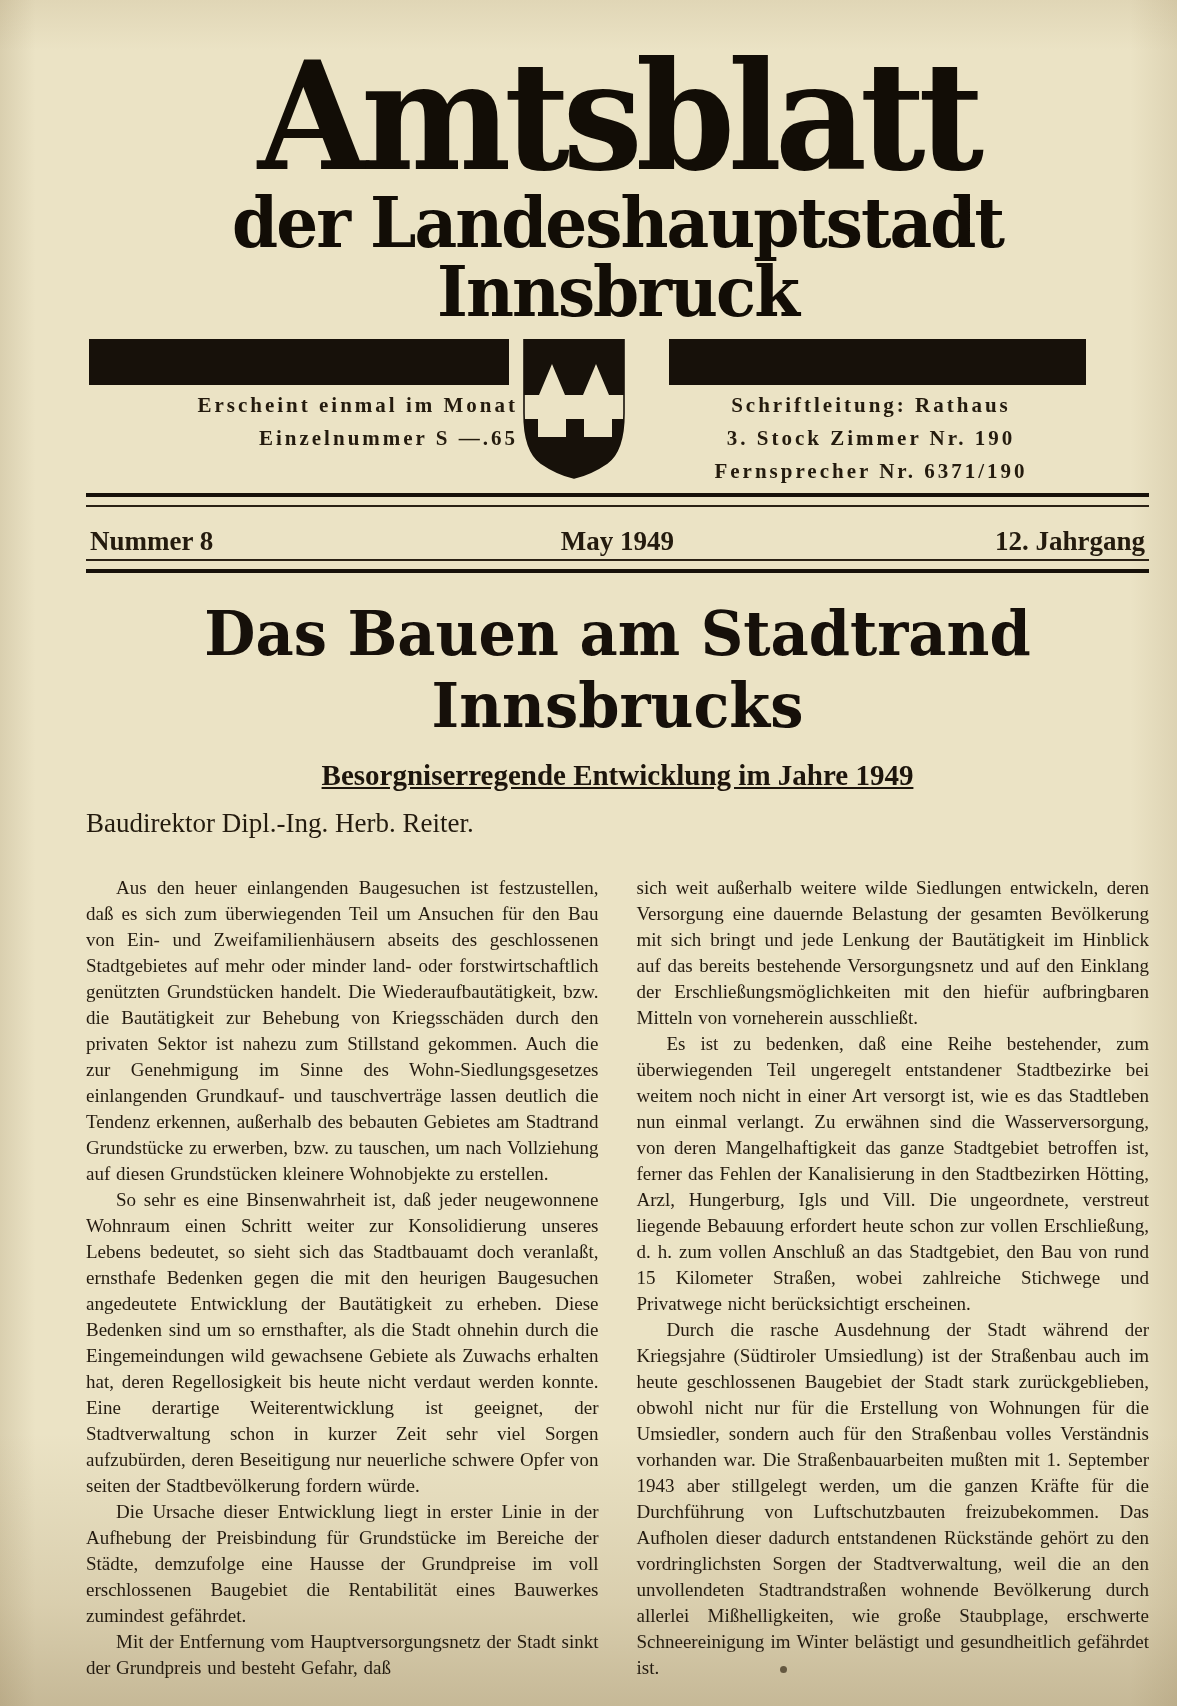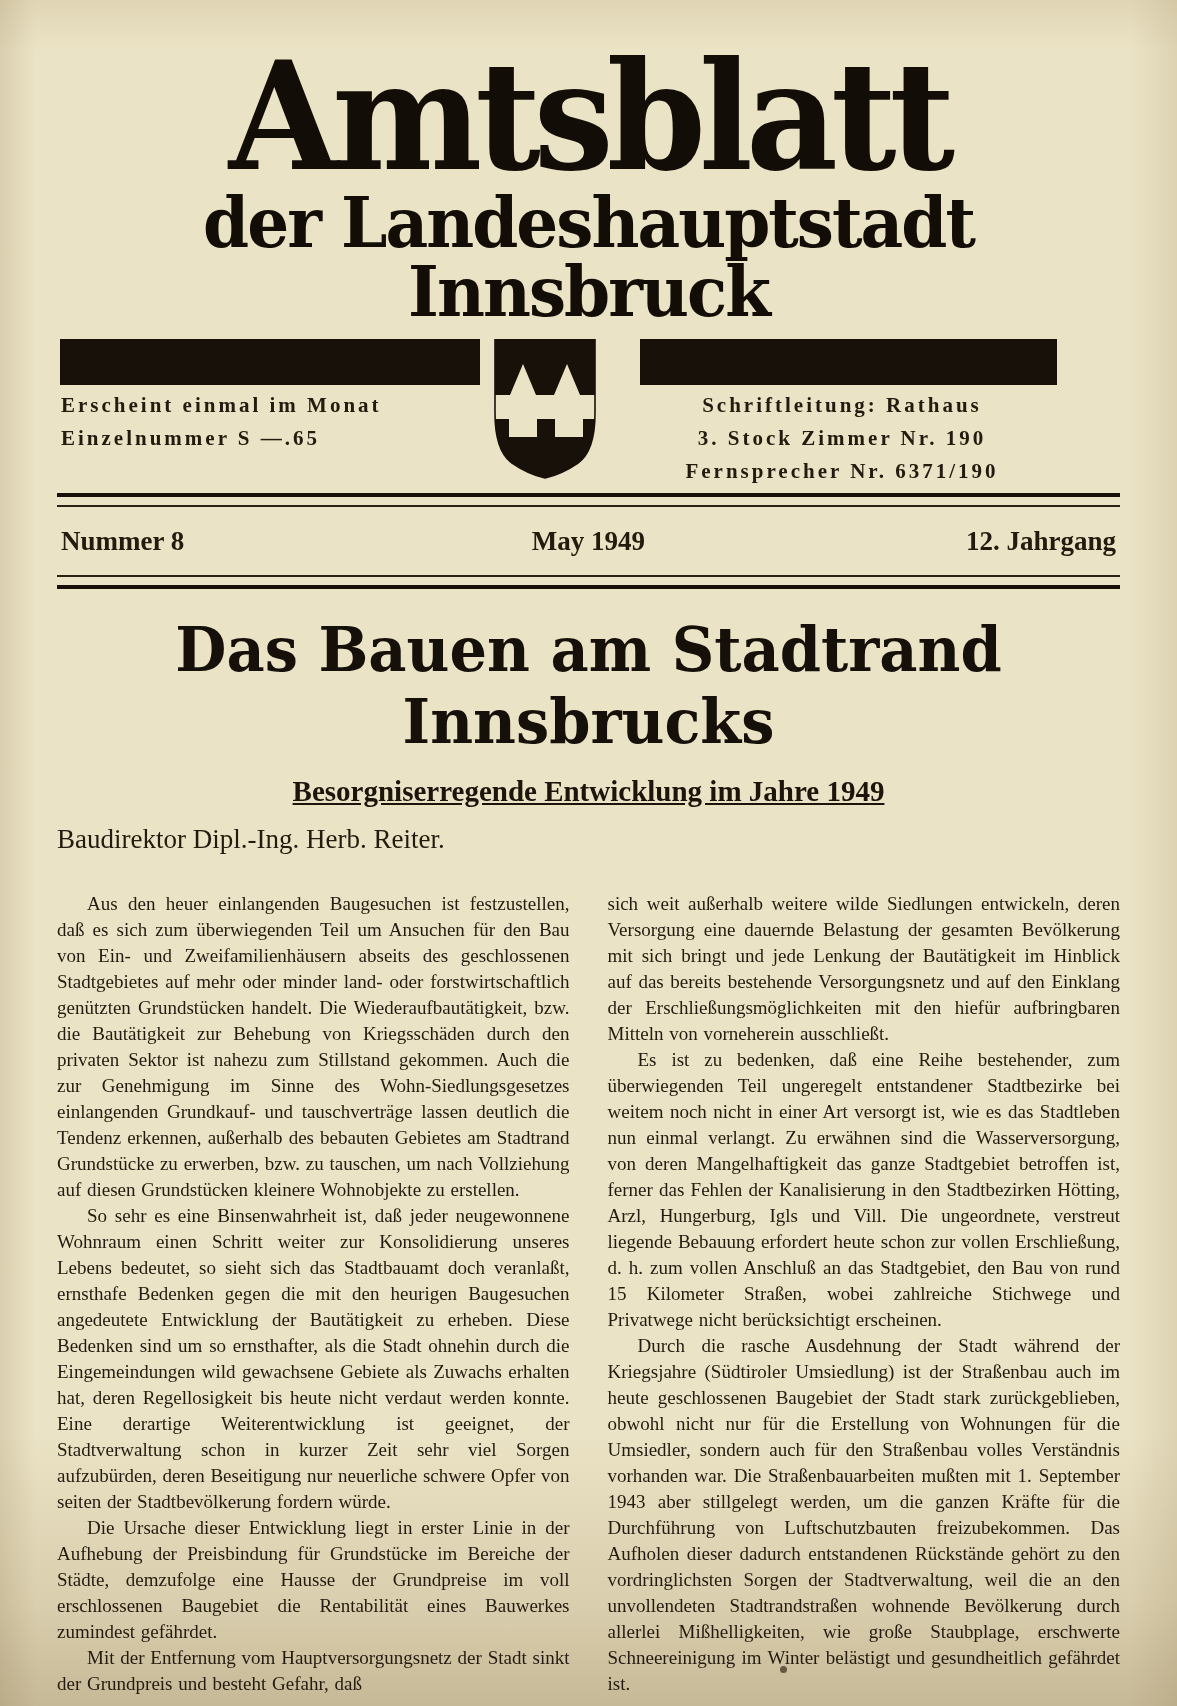--- a/index.html
+++ b/index.html
@@ -7,21 +7,21 @@
     position:relative;
     width:1177px;height:1706px;
     overflow:hidden;
     font-family:"Liberation Serif","DejaVu Serif",serif;
     color:#1b1409;
     background:
       linear-gradient(180deg, rgba(130,100,50,0.10) 0%, rgba(0,0,0,0) 3%, rgba(0,0,0,0) 84%, rgba(125,98,52,0.16) 94%, rgba(112,86,44,0.30) 100%),
       linear-gradient(90deg, rgba(110,85,42,0.14) 0%, rgba(0,0,0,0) 3%, rgba(0,0,0,0) 96%, rgba(120,95,50,0.12) 100%),
       #ebe3c5;
   }
-  .content{position:relative;margin:0 57px;width:1063px;}
+  .content{position:relative;margin:0 86px;width:1063px;}
 
   
   .masthead{padding-top:44px;text-align:center;}
   .masthead .title{
     font-family:"DejaVu Serif","Liberation Serif",serif;
     font-weight:700;font-size:142px;line-height:1.02;
     letter-spacing:-7px;color:#120d06;
     transform:scaleY(1.06);
   }
   .masthead .subtitle{
@@ -34,28 +34,28 @@
   
   .band{position:relative;height:46px;margin-top:16px;}
   .bar{position:absolute;top:0;height:46px;background:#17110a;}
   .bar-left{left:3px;width:420px;}
   .bar-right{left:583px;width:417px;}
   .shield{position:absolute;left:433px;top:0;width:110px;height:142px;z-index:2;}
 
   
   .info-row{position:relative;height:104px;margin-top:4px;font-weight:700;}
   .info-block{position:absolute;top:0;font-size:21px;line-height:33px;letter-spacing:3px;color:#241b0e;white-space:nowrap;}
-  .info-left{left:4px;width:420px;text-align:left;}
+  .info-left{left:12px;width:420px;text-align:right;}
   .info-right{left:560px;width:450px;text-align:center;}
 
   
   .rule{height:8px;}
   .rule-top{border-top:4px solid #17110a;border-bottom:2px solid #2a2115;}
   .rule-bottom{border-top:2px solid #2a2115;border-bottom:4px solid #17110a;}
-  .issue-row{display:flex;align-items:center;padding:19px 4px 18px 4px;font-weight:700;font-size:27px;color:#241b0e;}
+  .issue-row{display:flex;align-items:center;padding:19px 4px 2px 4px;font-weight:700;font-size:27px;color:#241b0e;}
   .issue-row .left{width:33%;text-align:left;}
   .issue-row .center{width:34%;text-align:center;}
   .issue-row .right{width:33%;text-align:right;}
 
   
   .headline{
     margin-top:28px;text-align:center;
     font-family:"DejaVu Serif","Liberation Serif",serif;
     font-weight:700;font-size:59px;letter-spacing:0px;color:#16100a;
     transform:scaleY(1.04);

